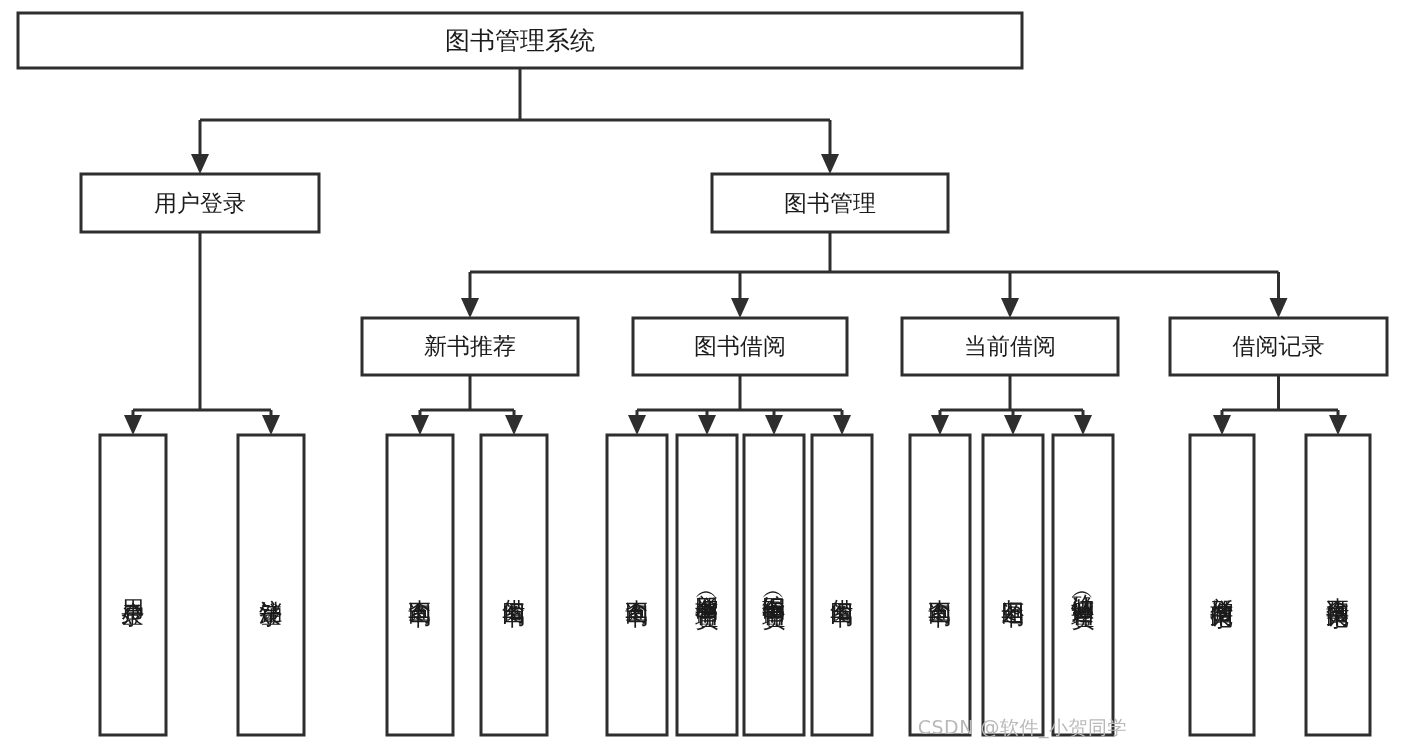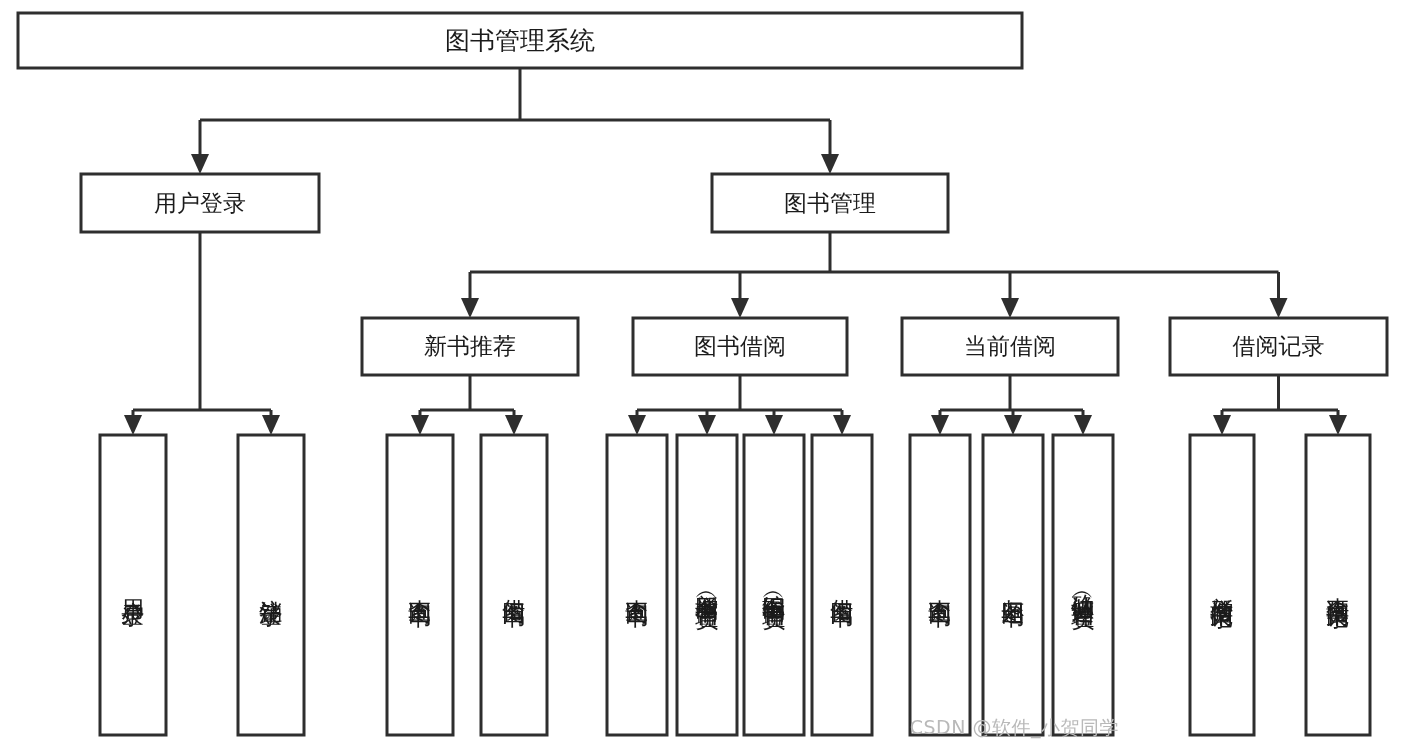--- a/index.html
+++ b/index.html
@@ -67,21 +67,21 @@
     font-family: "DejaVu Sans", "Liberation Sans", sans-serif;
     font-size: 23px;
     line-height: 1.32;
     color: #1b1b1b;
     letter-spacing: 2px;
     text-align: center;
     white-space: nowrap;
   }
   .watermark {
     position: absolute;
-    right: 16px;
+    right: 8px;
     bottom: 6px;
     font-family: "DejaVu Sans", "Liberation Sans", sans-serif;
     font-size: 19px;
     color: #b9b9b9;
     letter-spacing: 0.5px;
     white-space: nowrap;
     pointer-events: none;
   }
 </style>
 </head>

